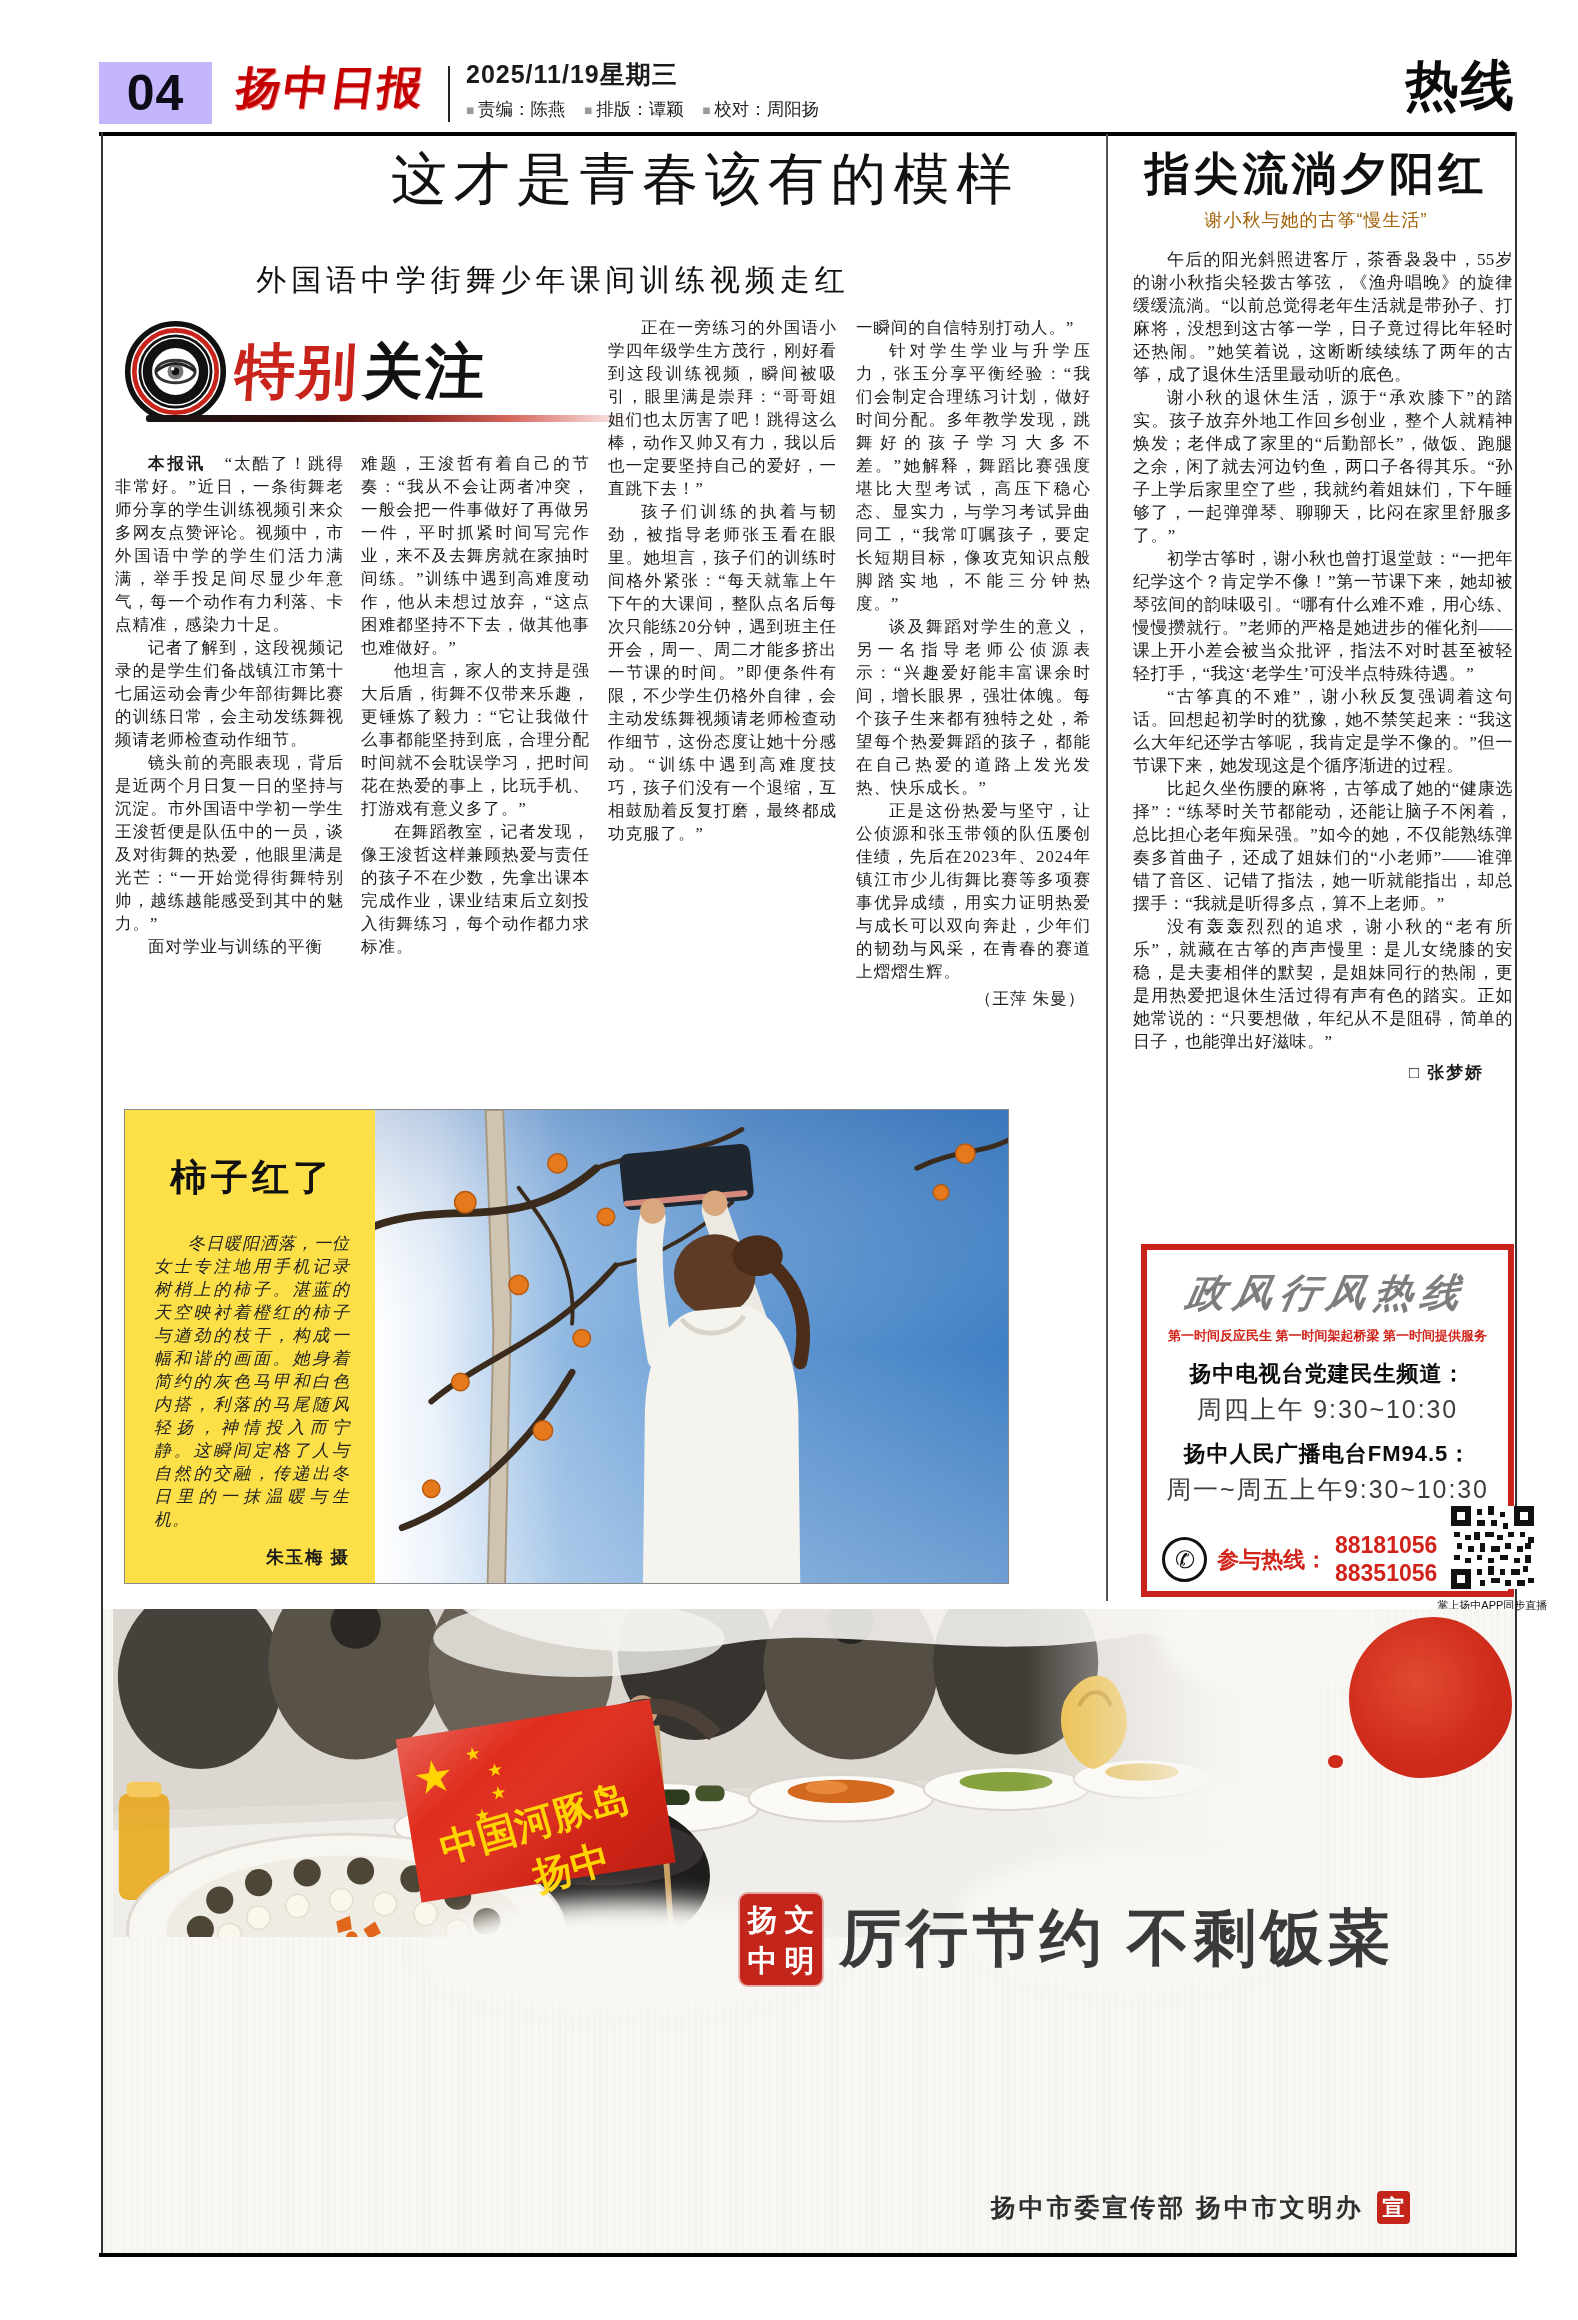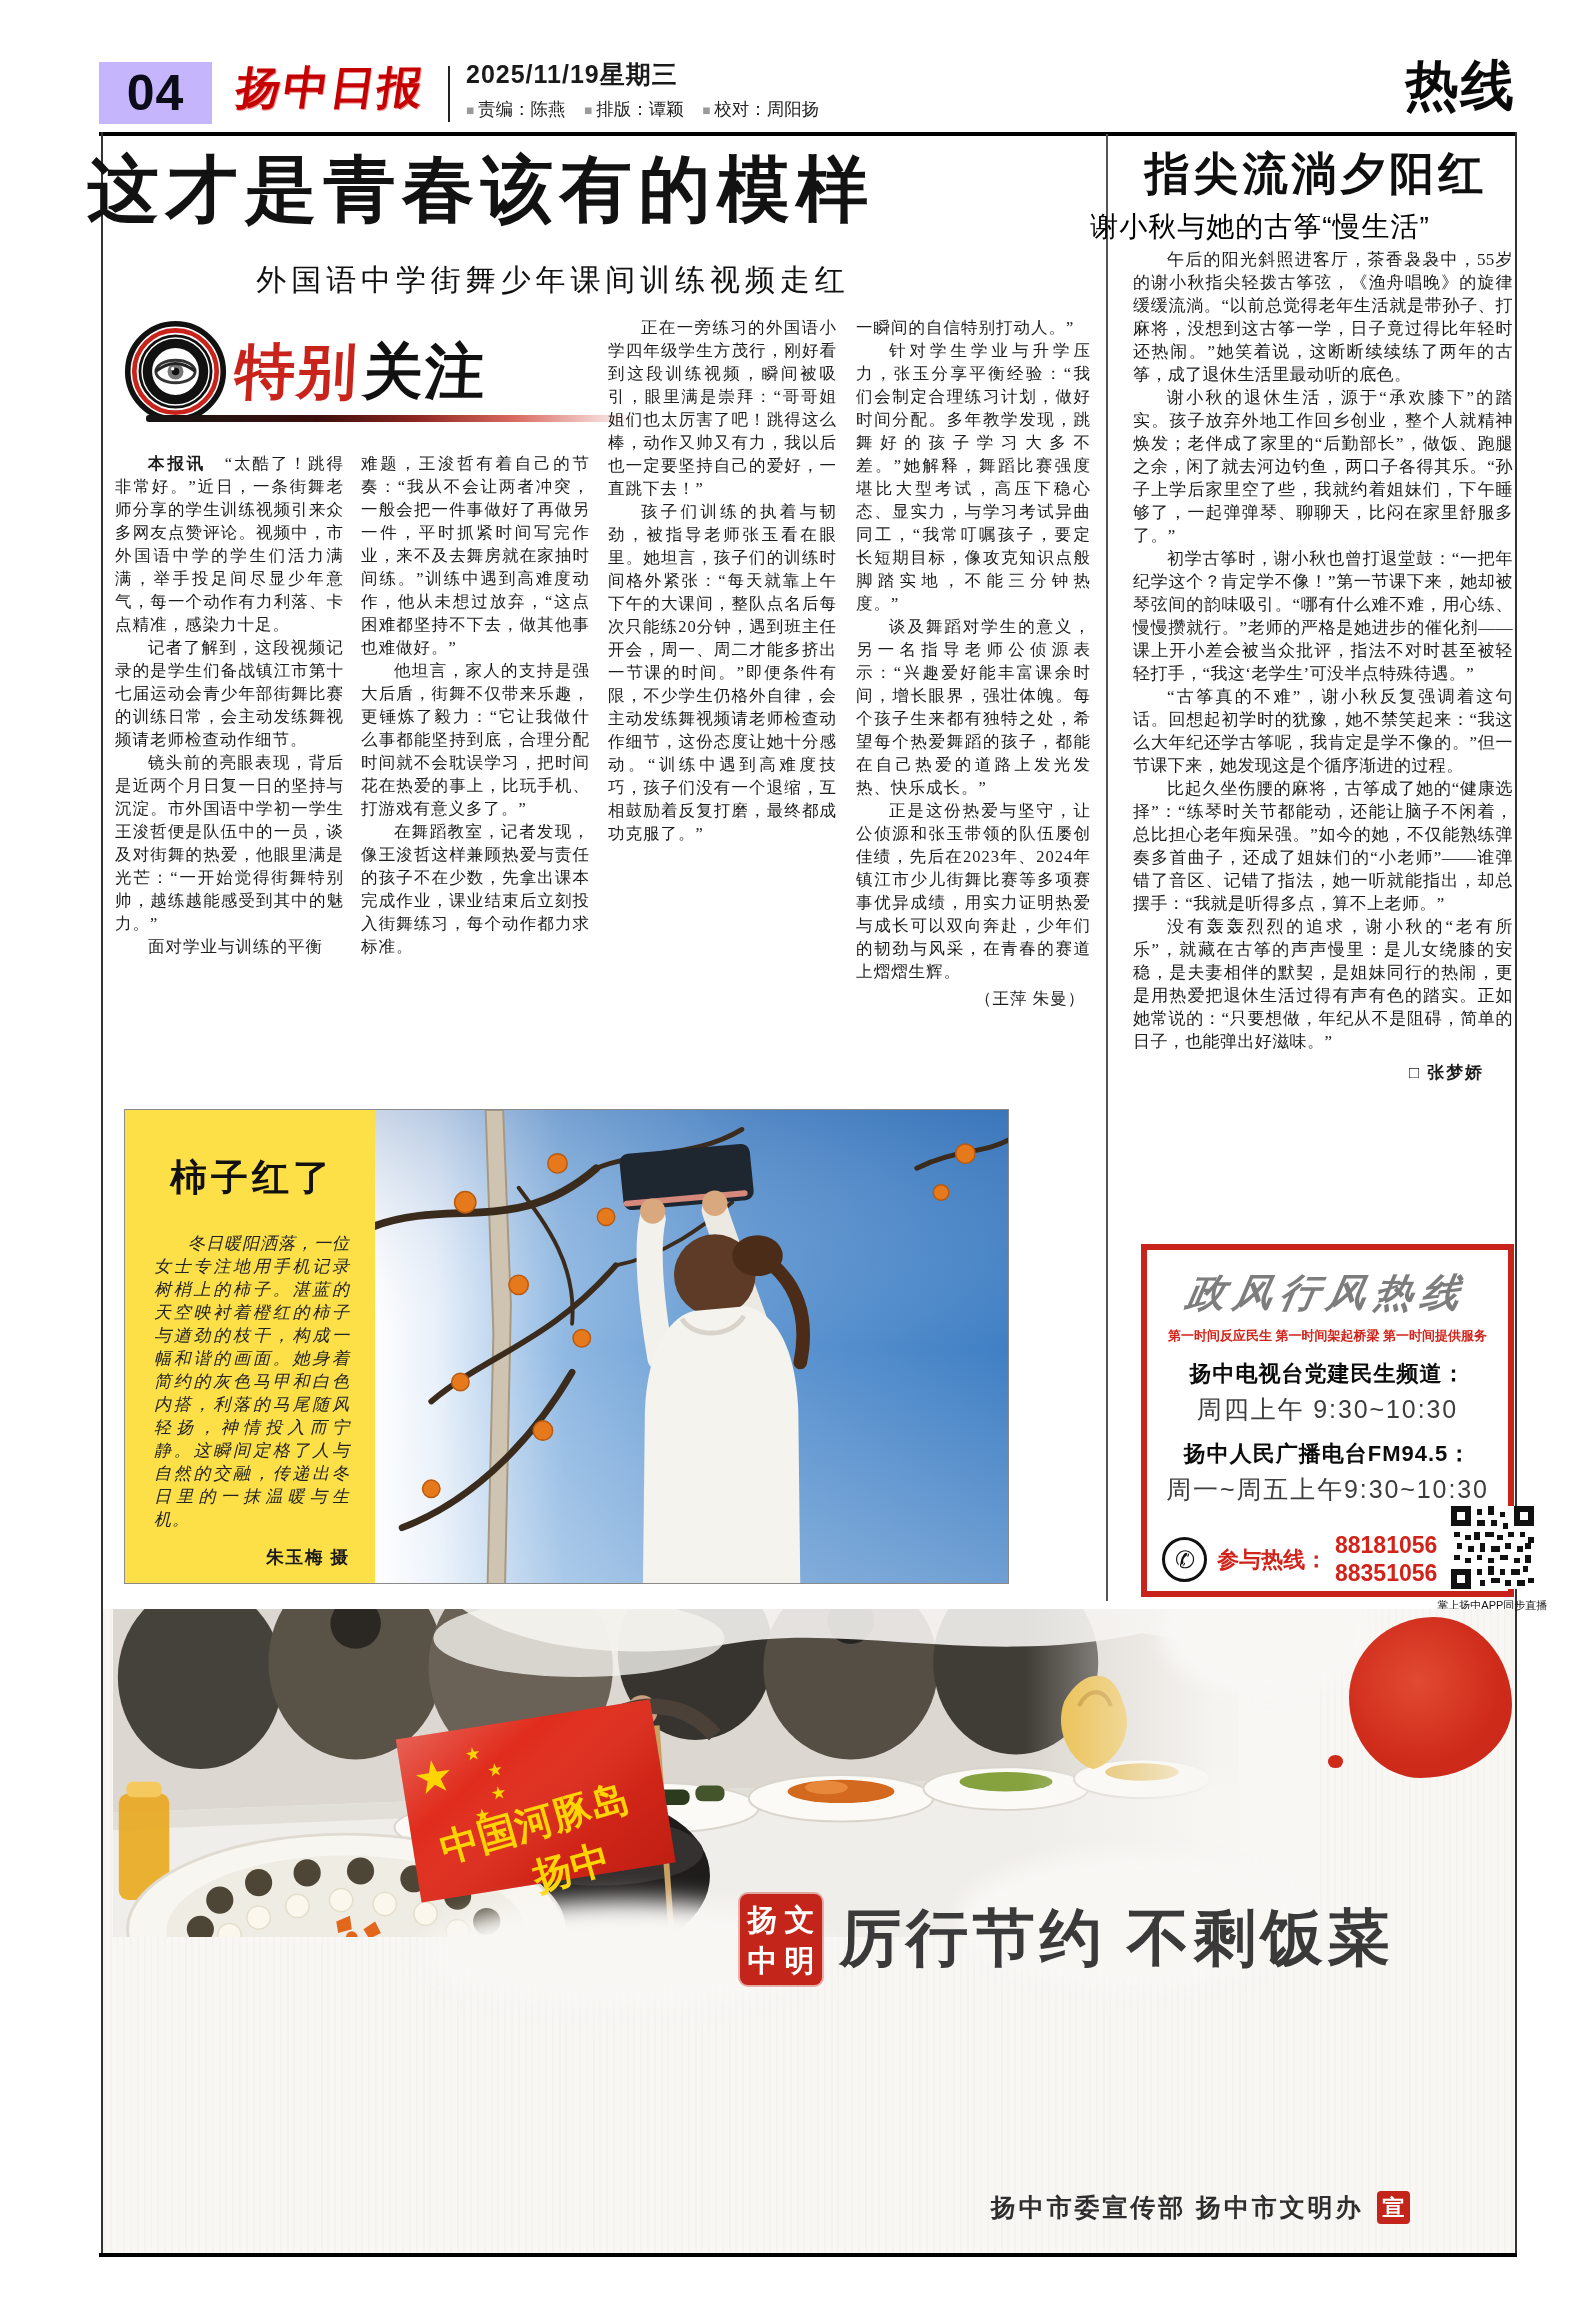--- a/index.html
+++ b/index.html
@@ -31,22 +31,22 @@
     color:#0a0a0a; transform:skewX(-4deg); letter-spacing:1.9px; }
   .hdr-rule { position:absolute; left:99px; top:132px; width:1418px; height:3.9px; background:#000; }
 
   
   .rule-left  { position:absolute; left:101px; top:132px; width:1.9px; height:2125px; background:#333; }
   .rule-right { position:absolute; left:1515px; top:132px; width:1.9px; height:2125px; background:#333; }
   .rule-bottom{ position:absolute; left:99px; top:2253px; width:1418px; height:3.9px; background:#000; }
   .vdivider   { position:absolute; left:1106px; top:134px; width:1.9px; height:1467px; background:#555; }
 
   
-  .headline { position:absolute; left:87px; top:142px; width:932px; text-align:left;
-    font-size:72px; font-weight:700; letter-spacing:6.8px; color:#121212; }
+  .headline { position:absolute; left:87px; top:142px; width:932px; text-align:right;
+    font-size:56px; font-weight:400; letter-spacing:6.8px; color:#121212; }
   .subhead  { position:absolute; left:87px; top:260px; width:932px; text-align:center;
     font-family:"Liberation Sans","DejaVu Sans",sans-serif; font-size:30px; letter-spacing:4.9px; color:#111; }
 
   .badge { position:absolute; left:124px; top:320px; display:flex; align-items:center; }
   .badge-eye { width:103px; height:103px; }
   .badge-t { font-family:"Liberation Sans","DejaVu Sans",sans-serif; font-weight:900;
     font-size:60px; letter-spacing:1.9px; line-height:1; margin-left:7.8px; transform:skewX(-3deg);}
   .badge-red { color:#c8241c; }
   .badge-black { color:#111; margin-left:3.9px; }
   .badge-bar { position:absolute; left:146px; top:415px; width:490px; height:6.8px;
@@ -72,22 +72,22 @@
   .pc-title { text-align:center; font-family:"Liberation Sans","DejaVu Sans",sans-serif;
     font-weight:900; font-size:37px; letter-spacing:3.9px; color:#111; }
   .pc-text { margin-top:29px; font-style:italic; font-size:17px; line-height:23px;
     text-align:justify; letter-spacing:1px; color:#222; text-indent:2em; }
   .pc-byline { margin-top:13.6px; text-align:right; font-weight:bold; font-size:17.5px; letter-spacing:1.9px; }
   .photo-svg { position:absolute; left:248px; top:0; width:637px; height:475px; z-index:1; }
 
   
   .r-title { position:absolute; left:1116px; top:144px; width:400px; text-align:center;
     font-weight:900; font-size:45px; letter-spacing:3.9px; color:#0f0f0f; }
-  .r-sub { position:absolute; left:1060px; top:208px; width:400px; text-align:center;
-    font-family:"Liberation Sans","DejaVu Sans",sans-serif; font-size:28px; letter-spacing:1px; color:#000000; }
+  .r-sub { position:absolute; left:1116px; top:208px; width:400px; text-align:center;
+    font-family:"Liberation Sans","DejaVu Sans",sans-serif; font-size:18px; letter-spacing:1px; color:#a16207; }
   .r-body { position:absolute; left:1133px; top:248px; width:380px; font-size:17px;
     line-height:23px; text-align:justify; letter-spacing:0.4px; color:#1c1c1c; }
   .r-body p { text-indent:2em; }
   .r-byline { text-align:right; padding-right:29px; margin-top:7.8px; font-weight:bold; letter-spacing:1.9px; }
 
   
   .hl-box { position:absolute; left:1141px; top:1244px; width:373px; height:353px;
     border:6.8px solid #c8241c; background:#fff; padding:15.5px 11.6px 11.6px;
     display:flex; flex-direction:column; align-items:center; }
   .hl-title { font-style:italic; font-weight:bold; font-size:39px; color:#7d7d7d;

